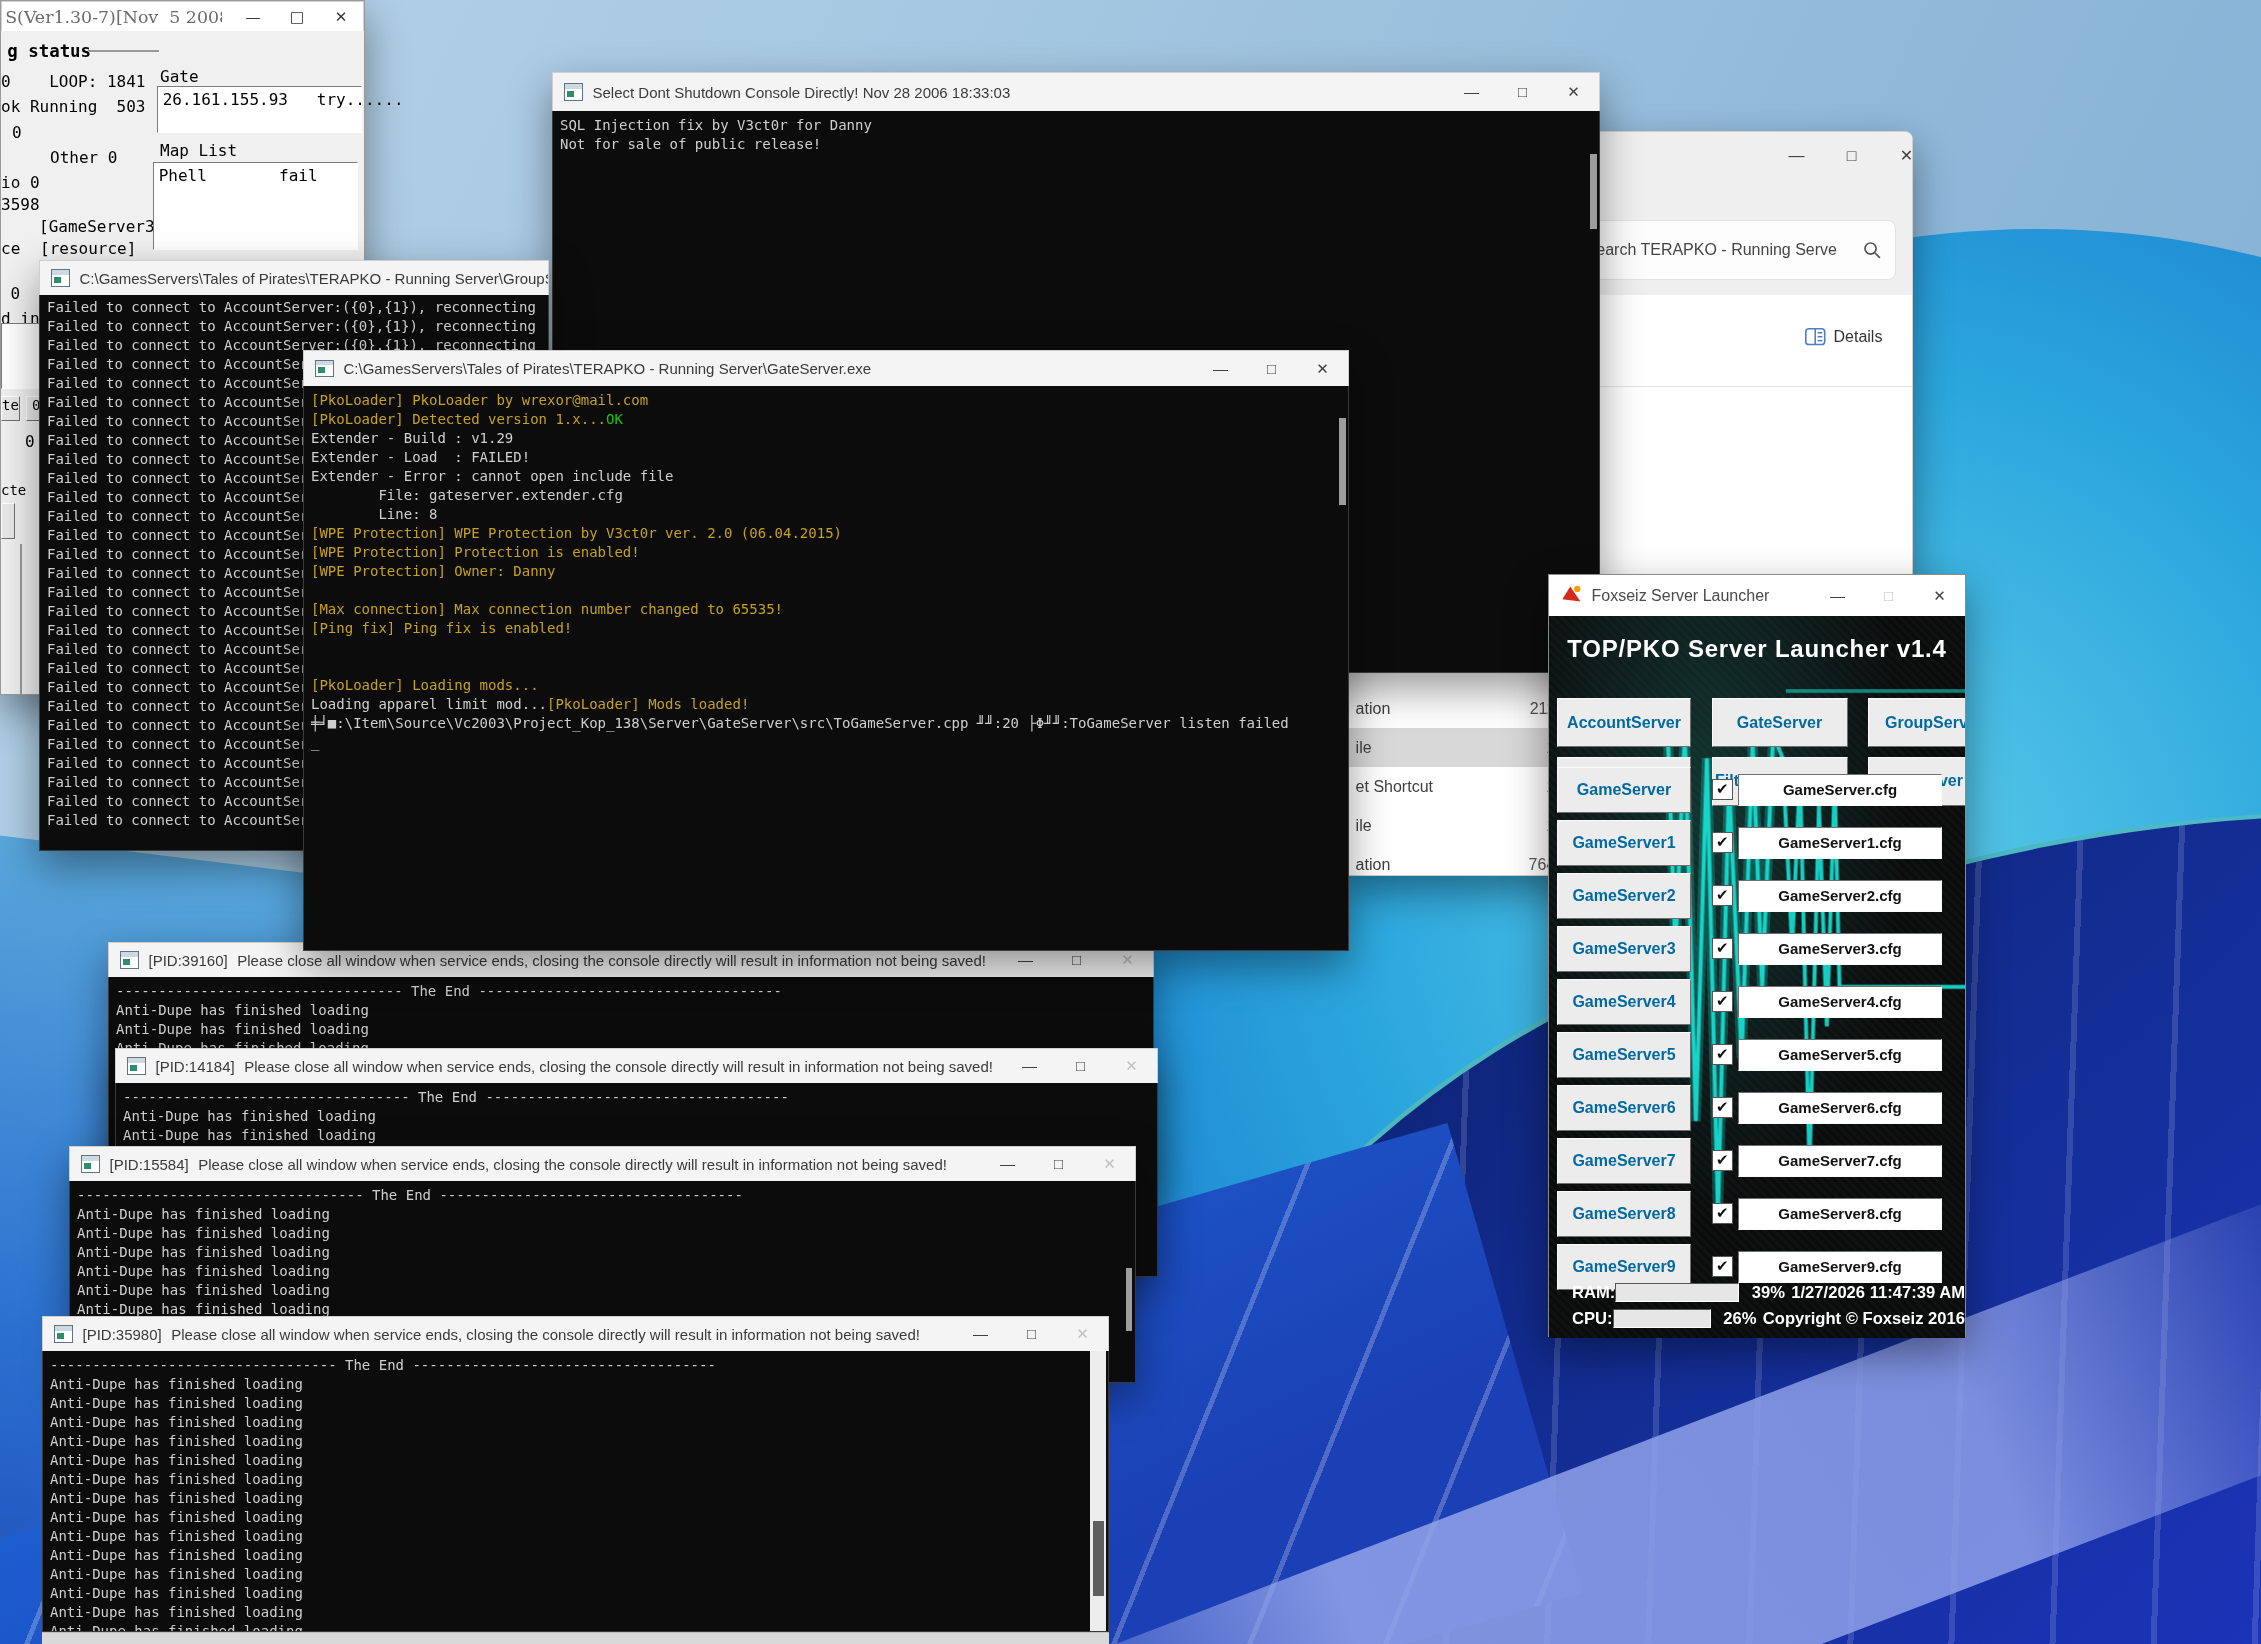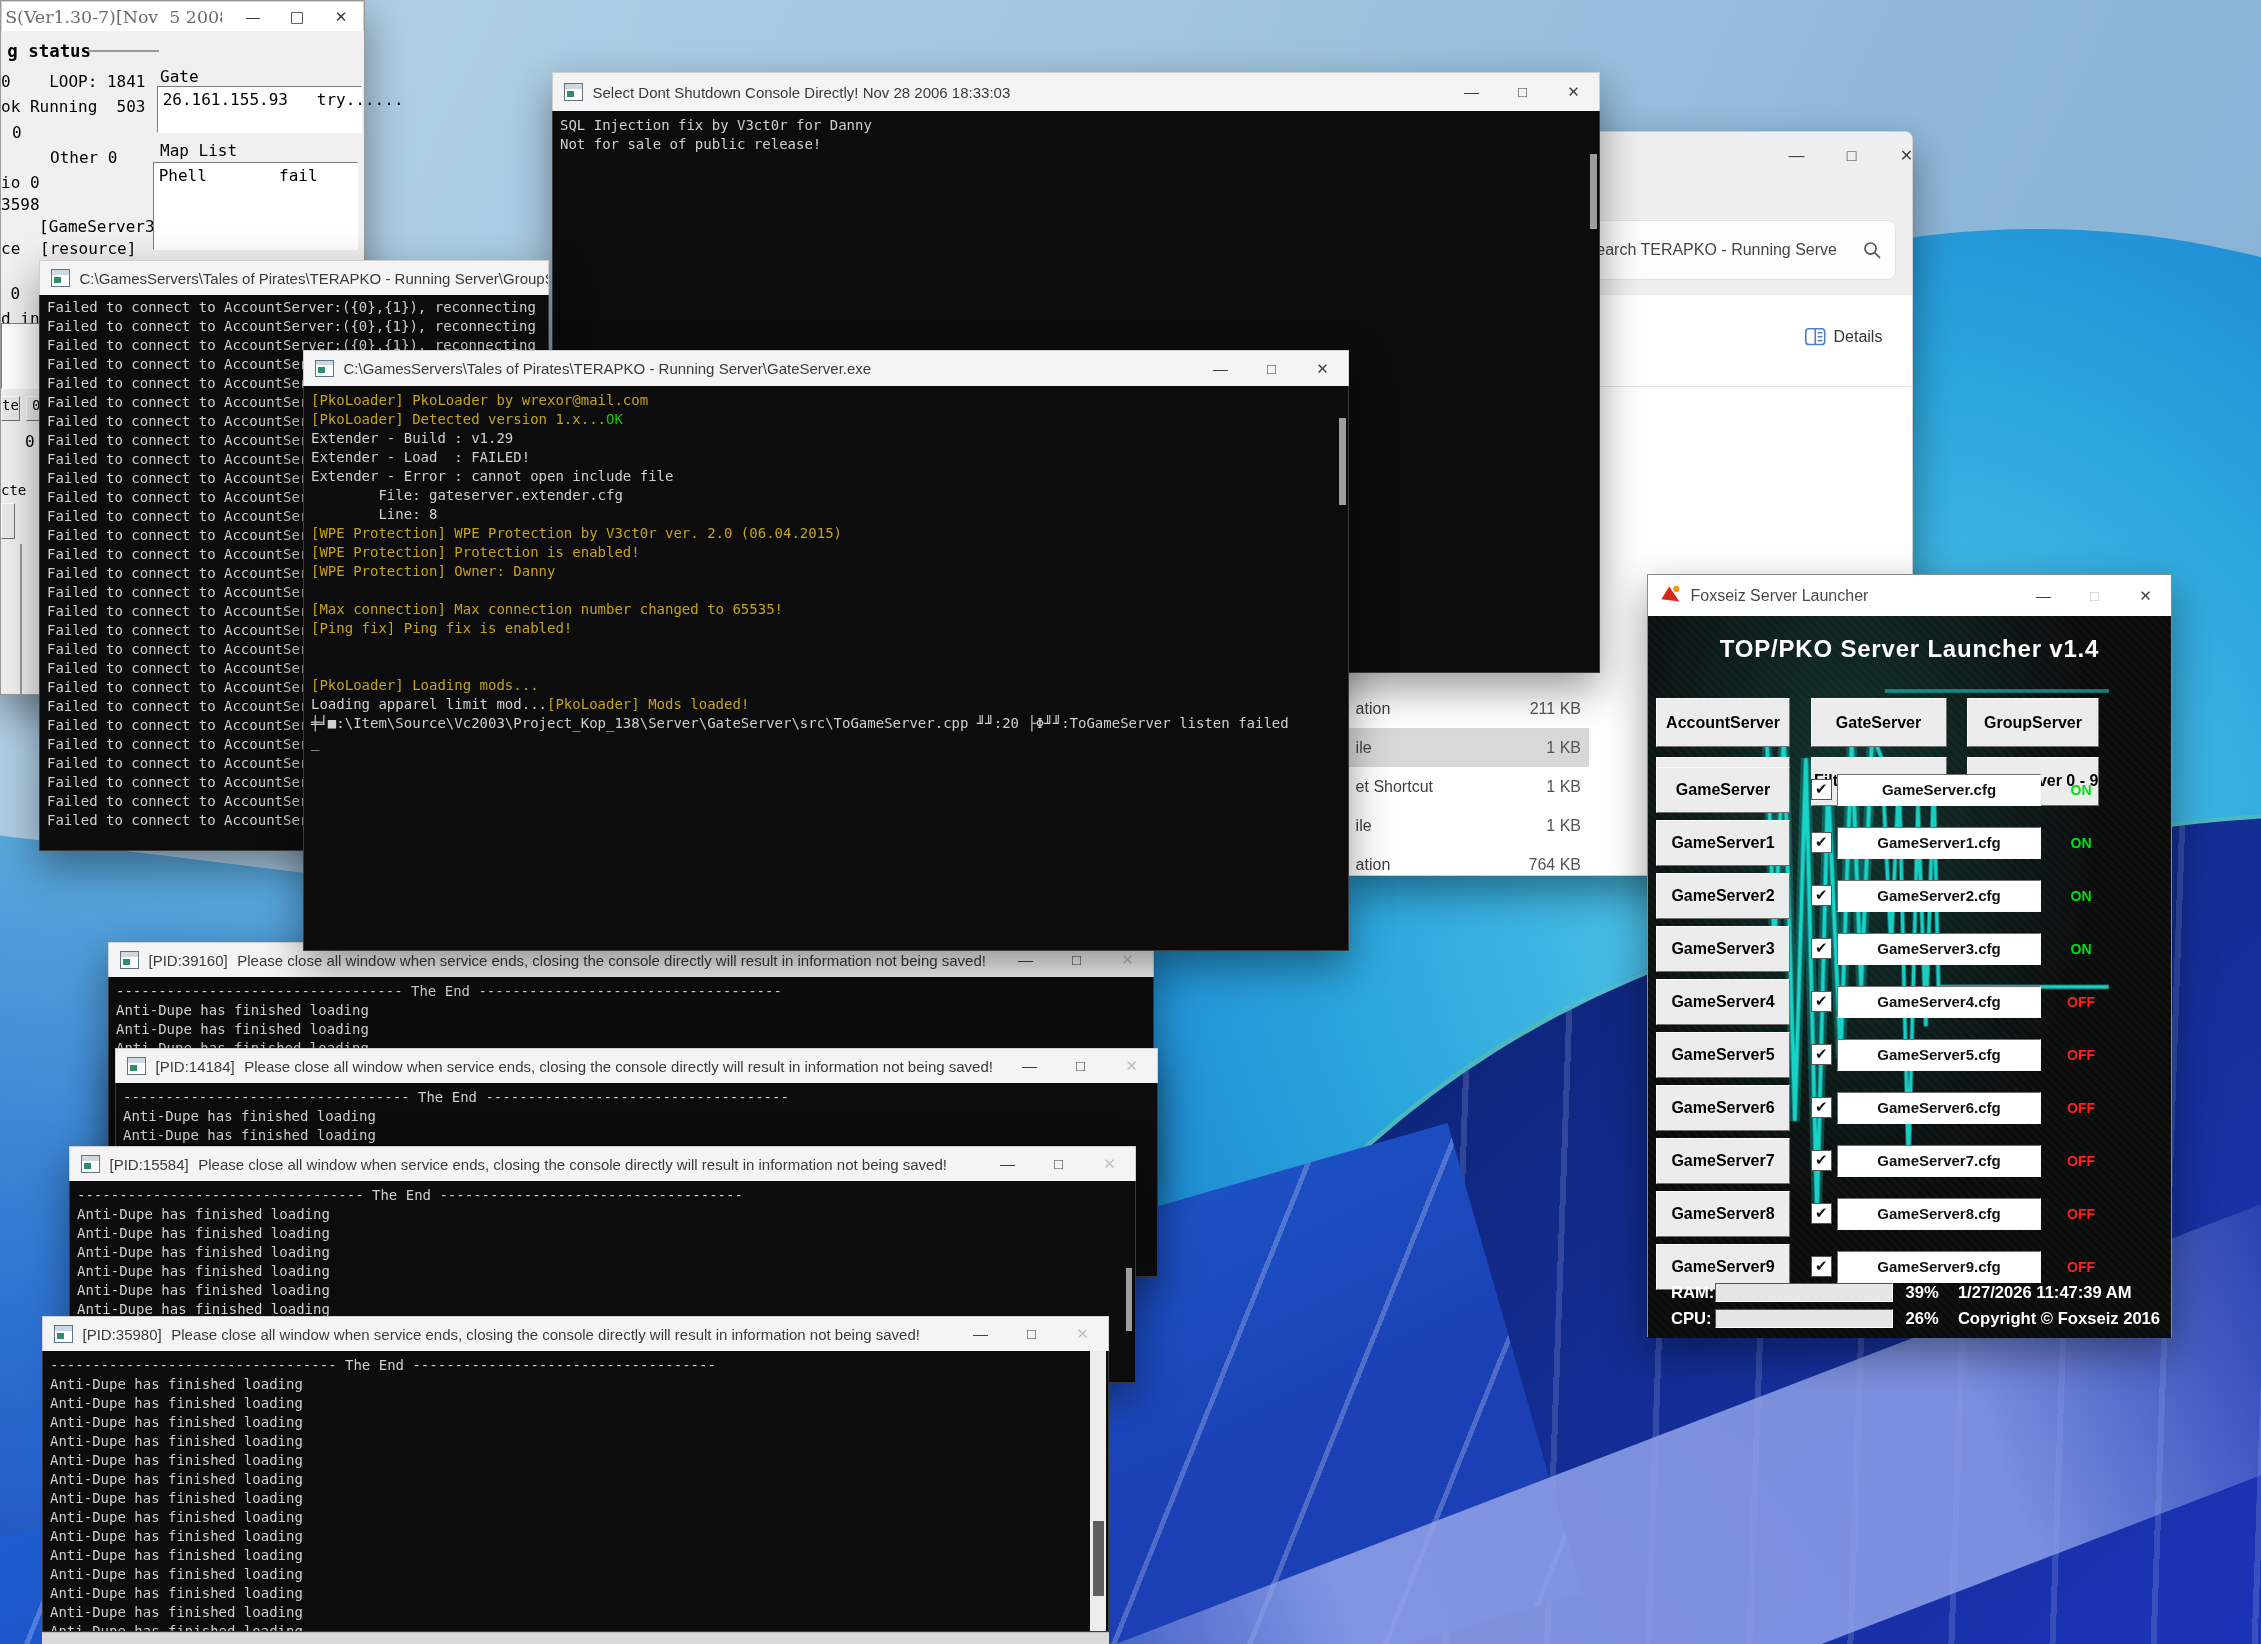--- a/index.html
+++ b/index.html
@@ -84,29 +84,29 @@
   .pidA .cbody{height:202px}
   .pidB{left:115px;top:1048px;width:1043px;height:229px}
   .pidB .cbody{height:194px}
   .pidC{left:69px;top:1146px;width:1067px;height:237px}
   .pidC .cbody{height:202px}
   .pidD{left:42px;top:1316px;width:1067px;height:328px;box-shadow:none}
   .pidD .cbody{height:281px}
   .pidD .dframe{position:absolute;left:0;bottom:0;width:100%;height:12px;background:#d9d9d9;border-top:0.8px solid #bdbdbd}
 
   
-  .launcher{left:1647px;top:574px;width:525px;height:763px;background:#0b0b0b;border:0.8px solid #8a8a8a}
+  .launcher{left:1548px;top:574px;width:418px;height:763px;background:#0b0b0b;border:0.8px solid #8a8a8a}
   .launcher .tbar{height:41px;background:#fff;font-size:16px;color:#4a4a4a;border:none}
   .lbody{position:relative;width:100%;height:722px;overflow:hidden;
     background:radial-gradient(ellipse at 38% 26%,rgba(28,116,104,.40) 0%,rgba(10,26,24,.1) 55%),
                repeating-linear-gradient(45deg,#101010 0 3.2px,#0a0a0a 3.2px 6.3px)}
   .lbody svg.wave{position:absolute;inset:0}
   .lhead{position:absolute;top:19px;left:0;width:100%;text-align:center;color:#fff;font-size:24px;font-weight:bold;letter-spacing:0.8px}
   .ltop{position:absolute;top:82px;left:8px;width:444px;display:grid;grid-template-columns:134px 136px 132px;column-gap:20.5px;row-gap:9.5px}
-  .lbtn{height:49px;display:flex;align-items:center;justify-content:center;background:#ececec;color:#000000;font-weight:bold;font-size:16px;border:1.6px solid;border-color:#fafafa #6f6f6f #6f6f6f #fafafa;white-space:nowrap}
+  .lbtn{height:49px;display:flex;align-items:center;justify-content:center;background:#ececec;color:#0369a1;font-weight:bold;font-size:16px;border:1.6px solid;border-color:#fafafa #6f6f6f #6f6f6f #fafafa;white-space:nowrap}
   .lrows{position:absolute;top:147px;left:0;width:100%}
   .lrow{height:53px;display:flex;align-items:center}
   .lrow .rbtn{width:134px;height:46px;margin-left:8px;flex:0 0 auto}
   .cb{width:20.5px;height:20.5px;margin-left:21px;background:#fff;border:1.6px solid #555;color:#111;font-size:15px;line-height:17.4px;text-align:center;flex:0 0 auto}
   .ltxt{width:204px;height:32px;margin-left:5.5px;background:#fff;border:1.6px solid;border-color:#6f6f6f #fafafa #fafafa #6f6f6f;color:#111;font-weight:bold;font-size:15px;display:flex;align-items:center;justify-content:center;flex:0 0 auto}
   .lst{width:55px;margin-left:12.6px;font-size:14px;font-weight:bold;text-align:center;flex:0 0 auto}
   .st-on{color:#00e00a}.st-off{color:#ff1f1f}
   .sys{position:absolute;left:0;bottom:6.3px;width:100%;color:#fff;font-weight:bold;font-size:16.6px}
   .sysrow{display:flex;align-items:center;height:26px}
   .syslabel{width:44px;margin-left:23px}

